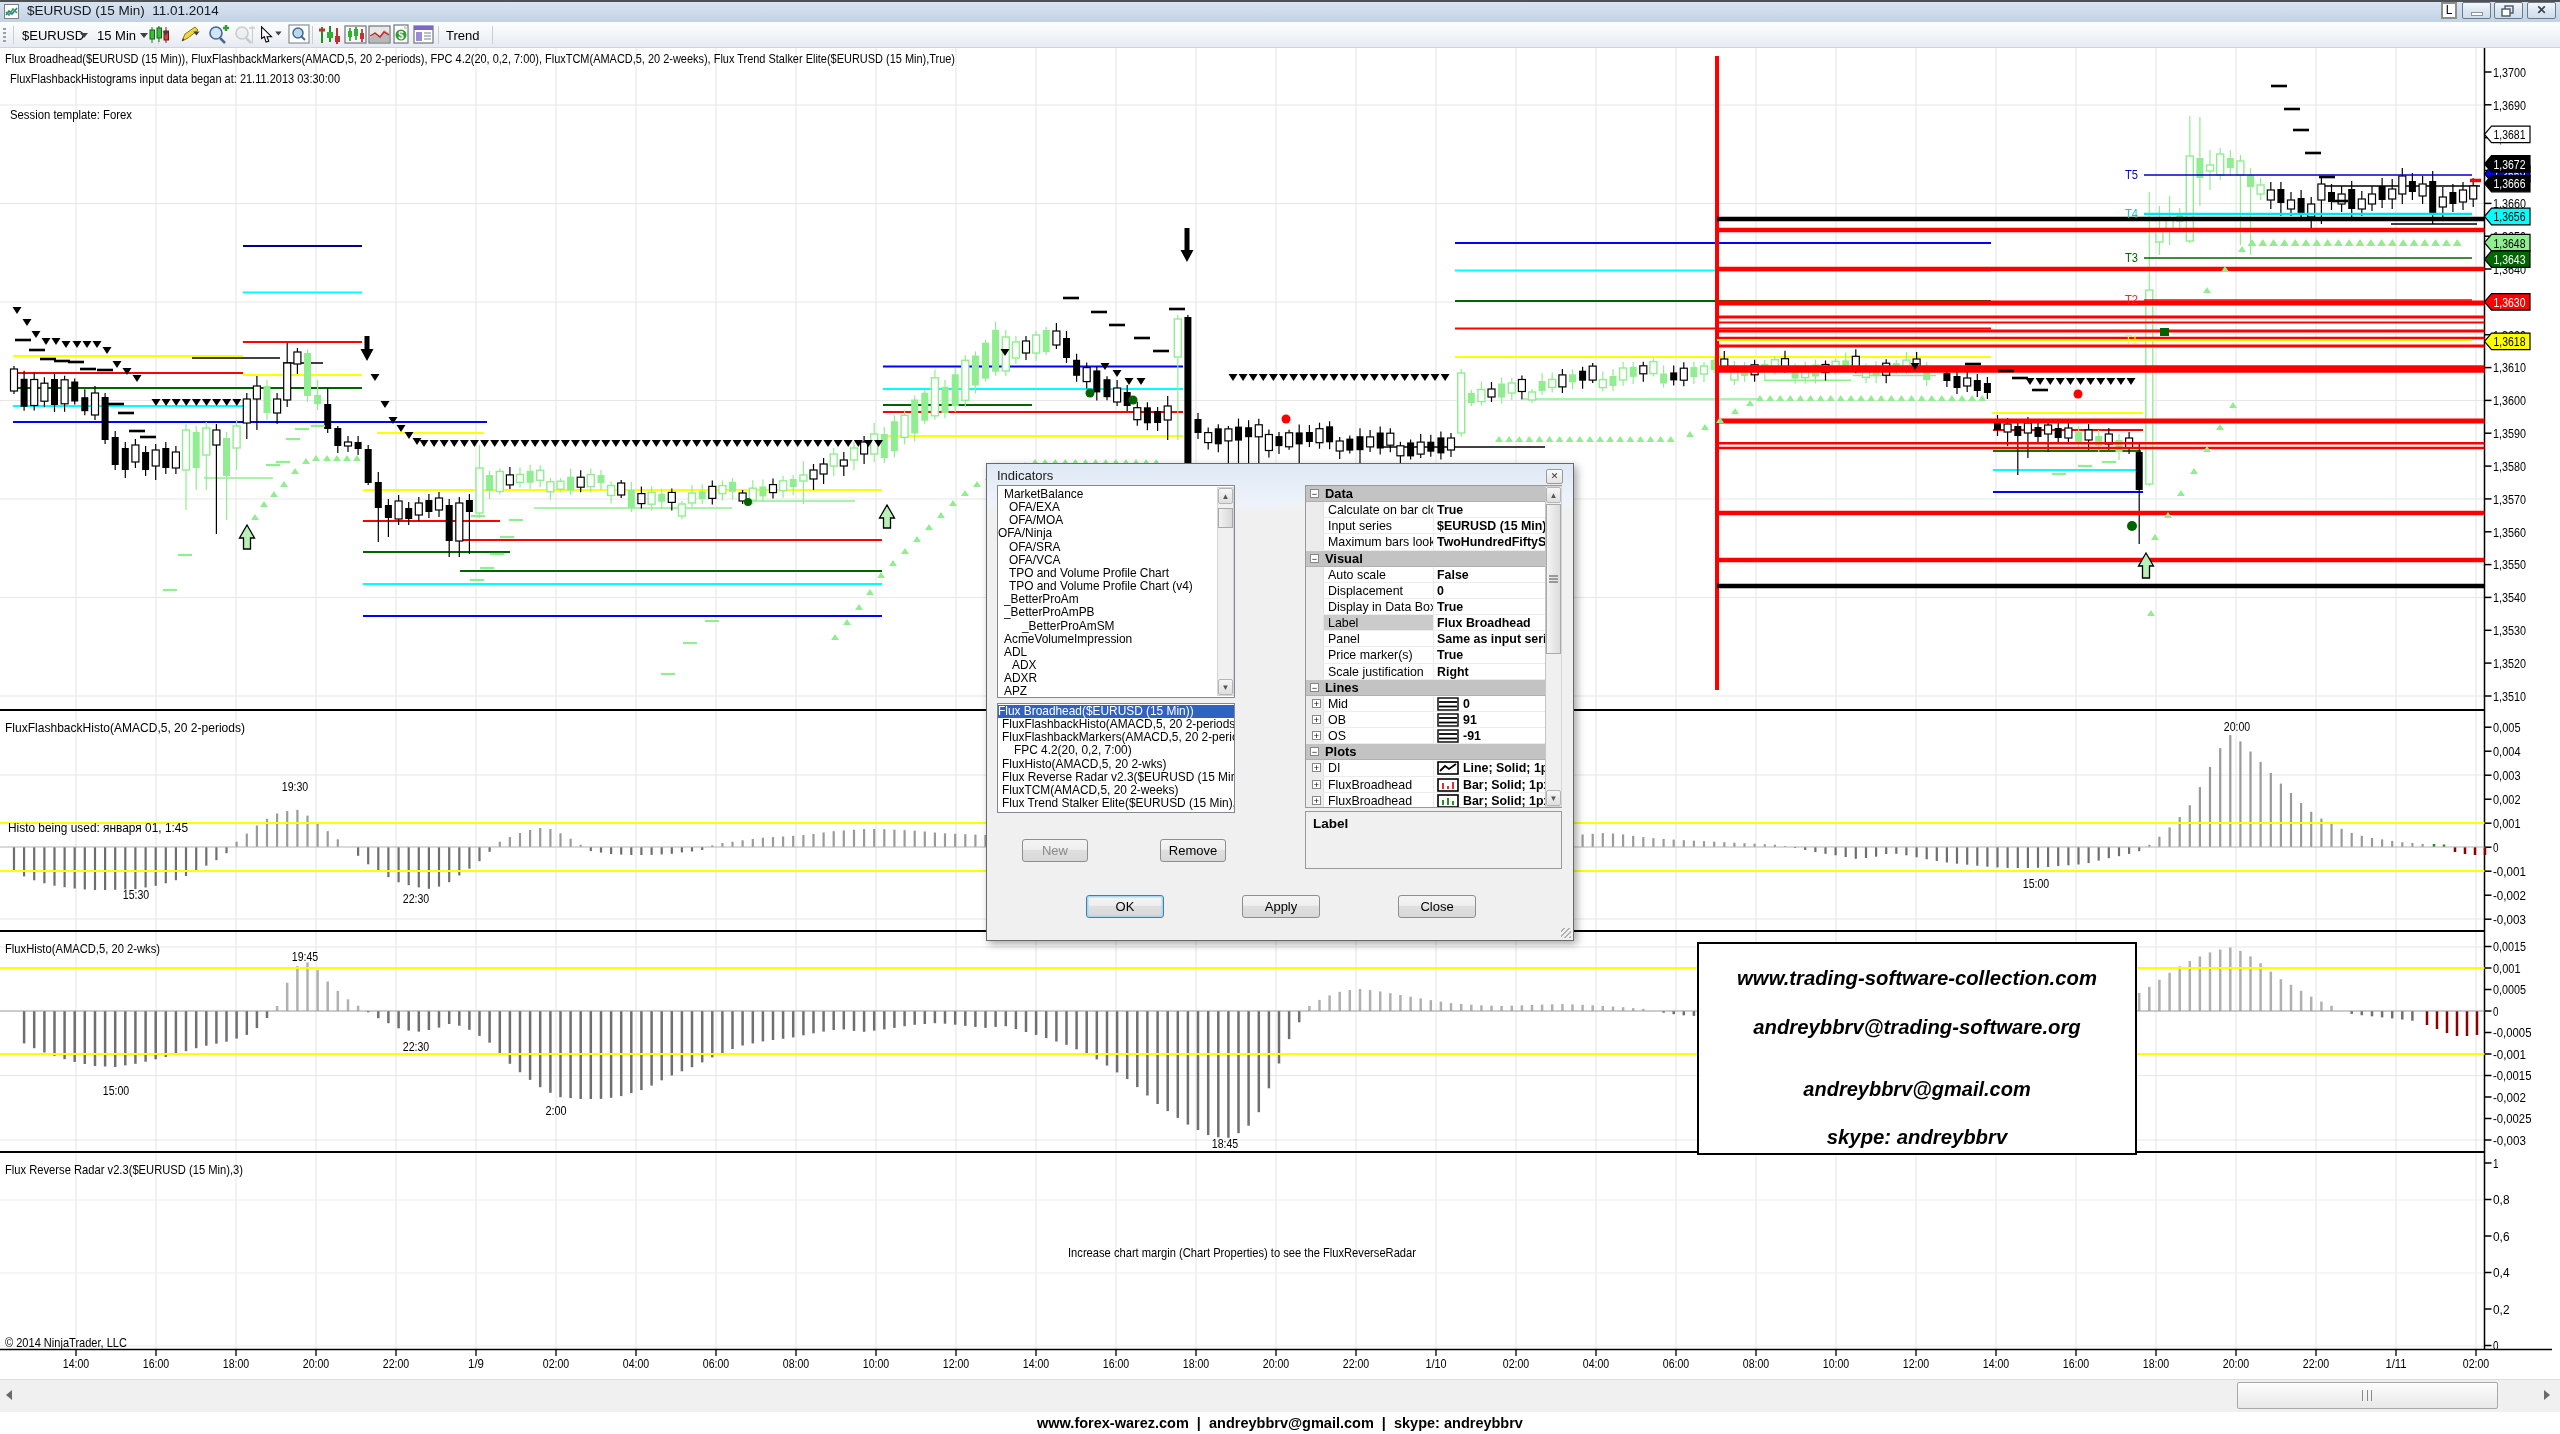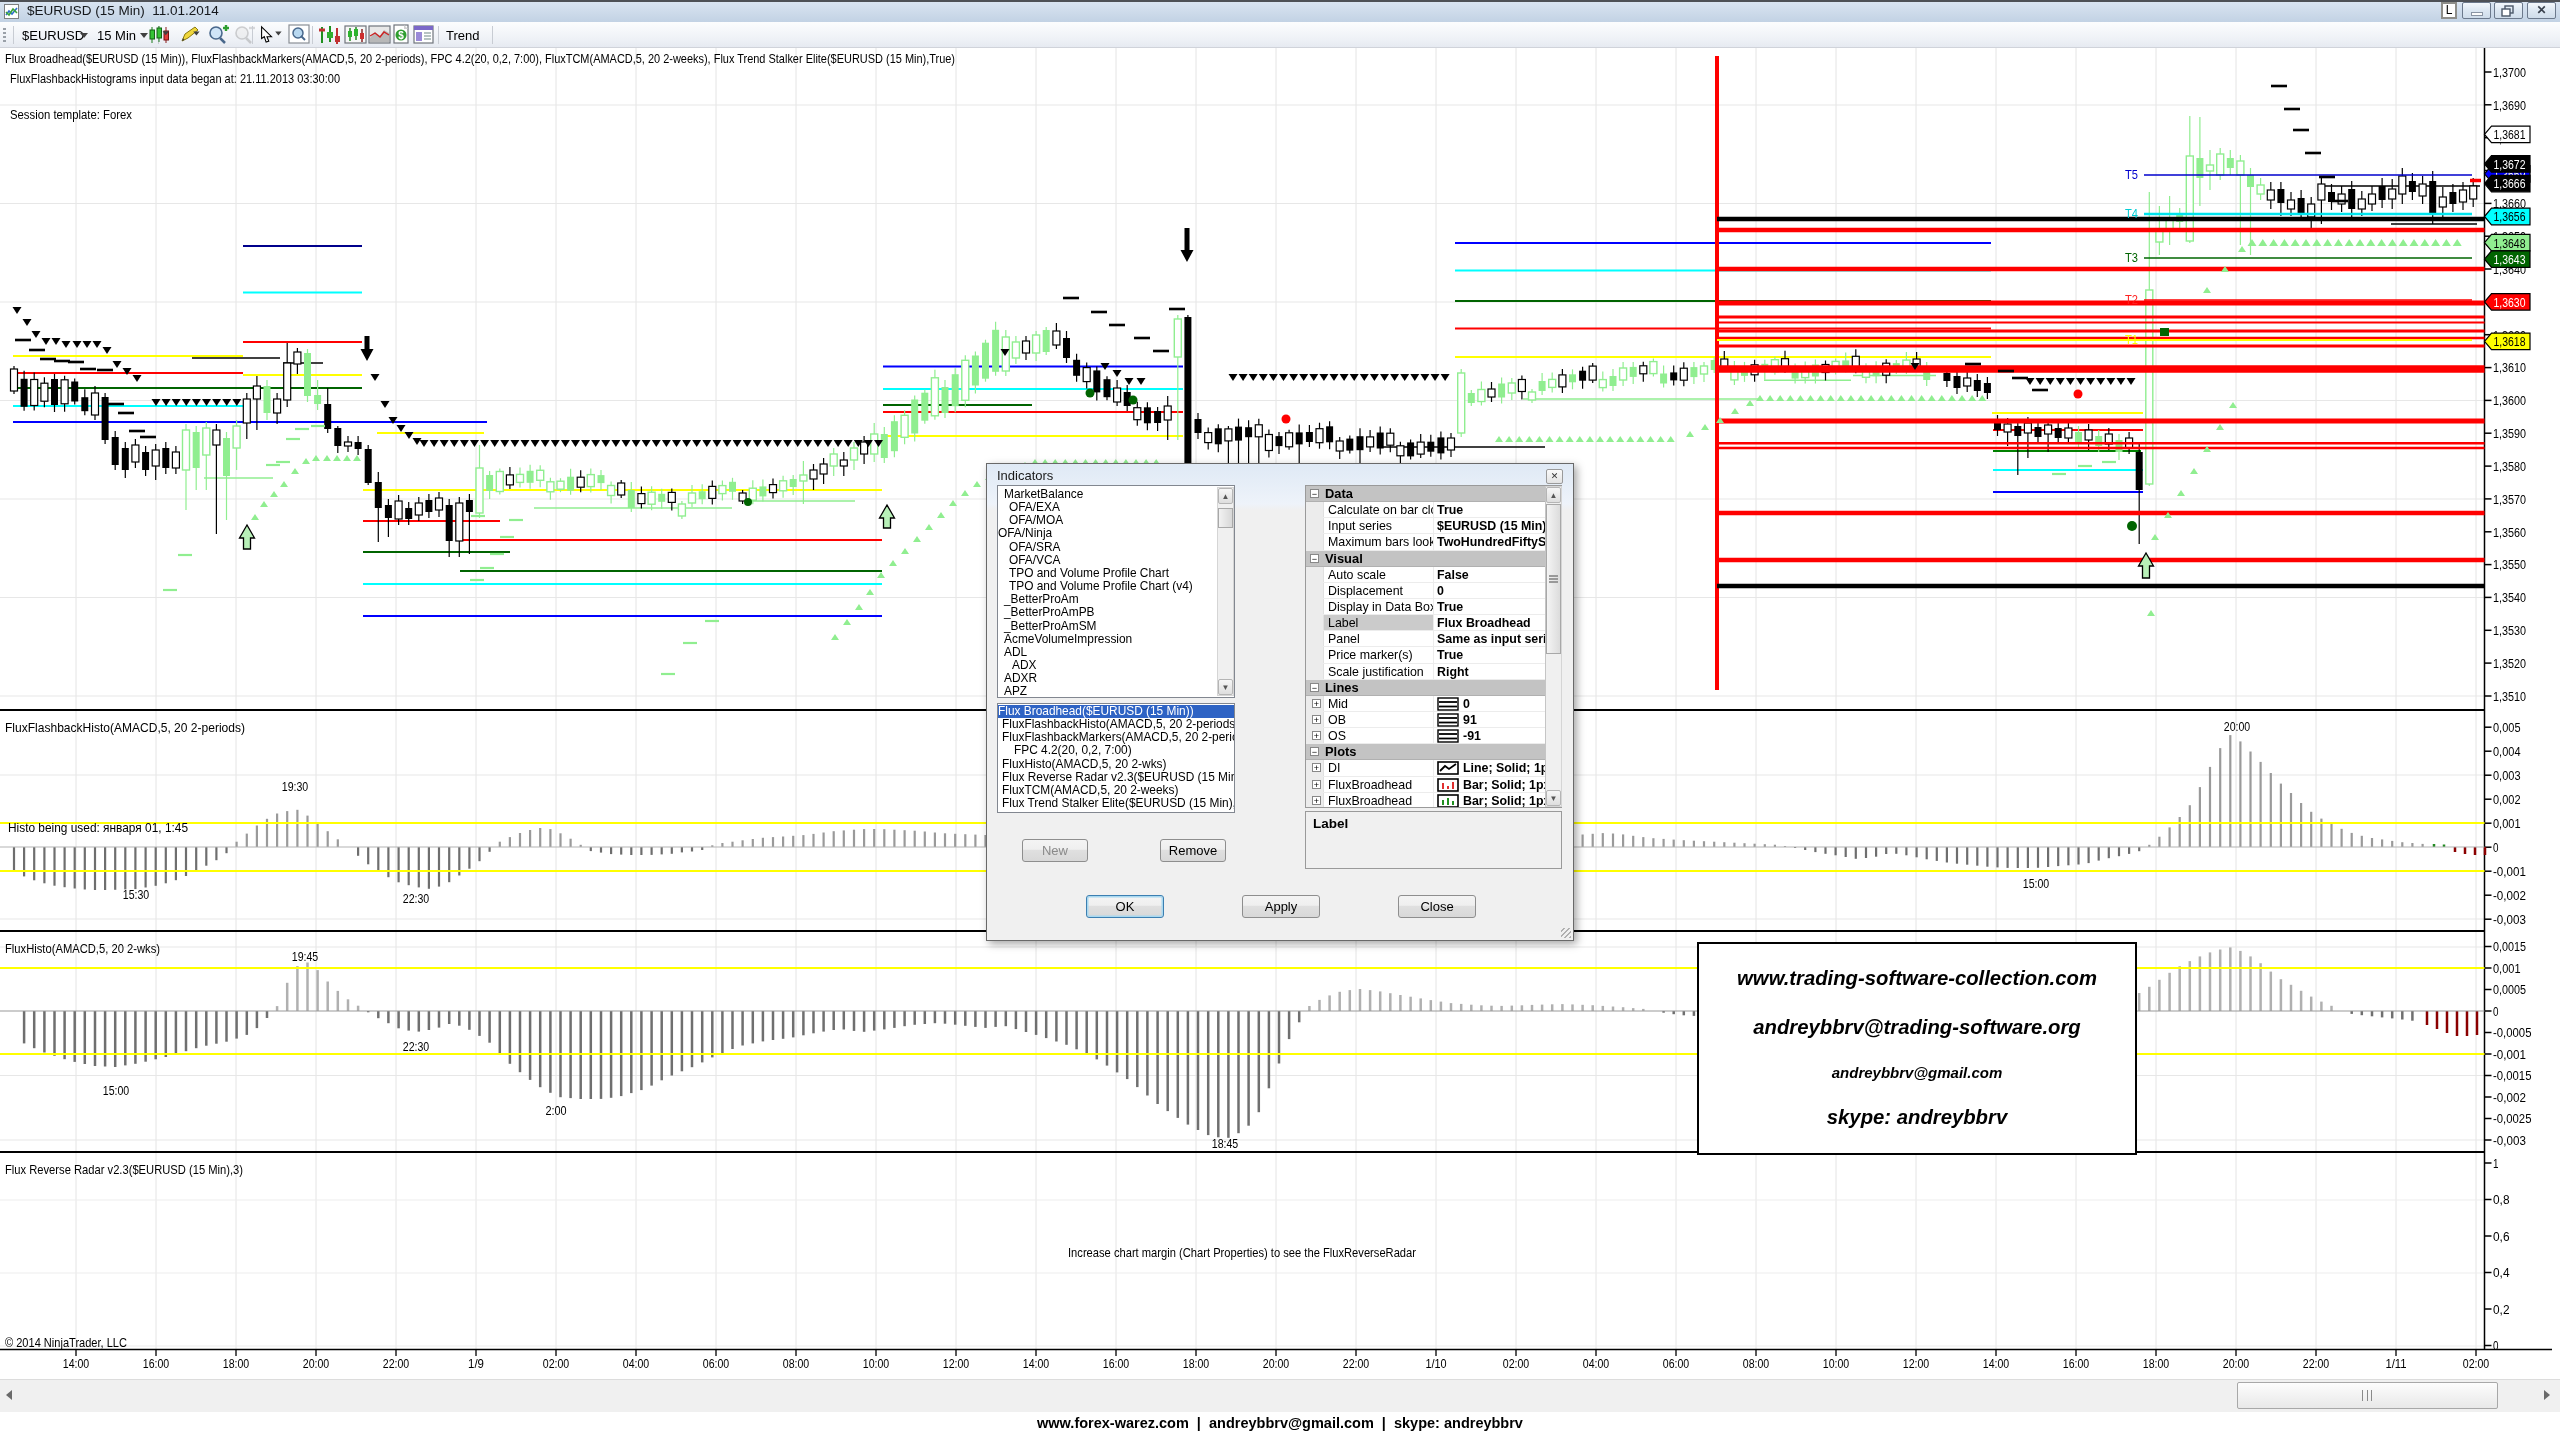--- a/index.html
+++ b/index.html
@@ -1631,21 +1631,21 @@
 <div style="position:absolute;left:6px;top:10px;width:0;height:0;border-top:5px solid transparent;border-bottom:5px solid transparent;border-right:6px solid #6a6a6a"></div>
 <div style="position:absolute;left:2237px;top:2px;width:261px;height:27px;background:linear-gradient(#fdfdfd,#e8e8e8);border:1px solid #a8a8a8;border-radius:2px"></div>
 <div style="position:absolute;left:2362px;top:10px;width:10px;height:11px;border-left:1.5px solid #8a8a8a;border-right:1.5px solid #8a8a8a;background:linear-gradient(90deg,transparent 4px,#8a8a8a 4px,#8a8a8a 5.5px,transparent 5.5px)"></div>
 <div style="position:absolute;left:2544px;top:10px;width:0;height:0;border-top:5px solid transparent;border-bottom:5px solid transparent;border-left:6px solid #6a6a6a"></div>
 </div>
 <div class="abs" style="left:0;top:1412px;width:2560px;height:22px;background:#fff;text-align:center;font-size:14.5px;font-weight:bold;color:#000;padding-top:3px">www.forex-warez.com &nbsp;|&nbsp; andreybbrv@gmail.com &nbsp;|&nbsp; skype: andreybbrv</div>
 
 <div class="abs" style="left:1697px;top:942px;width:440px;height:213px;background:#fff;border:2px solid #000;text-align:center;font-weight:bold;font-style:italic;color:#000">
 <div style="margin-top:23px;font-size:20.3px">www.trading-software-collection.com</div>
 <div style="margin-top:26px;font-size:20.3px">andreybbrv@trading-software.org</div>
-<div style="margin-top:25px;font-size:15px">andreybbrv@gmail.com</div>
+<div style="margin-top:39px;font-size:20px">andreybbrv@gmail.com</div>
 <div style="margin-top:25px;font-size:20.3px">skype: andreybbrv</div>
 </div>
 
 <style>
 #dlg{left:986px;top:463px;width:588px;height:478px;background:linear-gradient(#dfe9f5,#eef3fa 40px,#f0f0f0 46px);border:1px solid #696969;box-shadow:3px 3px 8px rgba(0,0,0,0.35);position:absolute}
 #dlg .lb{position:absolute;background:#fff;border:1px solid #828790;font-size:11.9px;line-height:13.15px;overflow:hidden;color:#000}
 .pgrow{display:flex;height:16.15px;border-bottom:1px solid #ececec;background:#fff}
 .pgexp{width:18px;background:#ececec;border-right:1px solid #e0e0e0;font-size:10px;text-align:center;flex:none}
 .pgname{width:110px;border-right:1px solid #ececec;padding-left:4px;white-space:nowrap;overflow:hidden;flex:none;font-size:12.4px;line-height:16px}
 .pgval{flex:1;padding-left:3px;white-space:nowrap;overflow:hidden;font-size:12.4px;line-height:16px}
@@ -1664,21 +1664,21 @@
       <div style="padding-left:6px;white-space:nowrap">MarketBalance</div>
       <div style="padding-left:11px;white-space:nowrap">OFA/EXA</div>
       <div style="padding-left:11px;white-space:nowrap">OFA/MOA</div>
       <div style="white-space:nowrap">OFA/Ninja</div>
       <div style="padding-left:11px;white-space:nowrap">OFA/SRA</div>
       <div style="padding-left:11px;white-space:nowrap">OFA/VCA</div>
       <div style="padding-left:11px;white-space:nowrap">TPO and Volume Profile Chart</div>
       <div style="padding-left:11px;white-space:nowrap">TPO and Volume Profile Chart (v4)</div>
       <div style="padding-left:6px;white-space:nowrap">_BetterProAm</div>
       <div style="padding-left:6px;white-space:nowrap">_BetterProAmPB</div>
-      <div style="padding-left:6px;white-space:nowrap">_BetterProAmSM</div>
+      <div style="padding-left:24px;white-space:nowrap">_BetterProAmSM</div>
       <div style="padding-left:6px;white-space:nowrap">AcmeVolumeImpression</div>
       <div style="padding-left:6px;white-space:nowrap">ADL</div>
       <div style="padding-left:14px;white-space:nowrap">ADX</div>
       <div style="padding-left:6px;white-space:nowrap">ADXR</div>
       <div style="padding-left:6px;white-space:nowrap">APZ</div>
     </div>
 <div class="sb" style="left:230px;top:23px;height:209px">
   <div class="sbb" style="top:0">▲</div>
   <div style="position:absolute;left:0;top:20px;width:15px;height:20px;background:linear-gradient(90deg,#f2f2f2,#d8d8d8);border:1px solid #a8a8a8"></div>
   <div class="sbb" style="bottom:0">▼</div>

